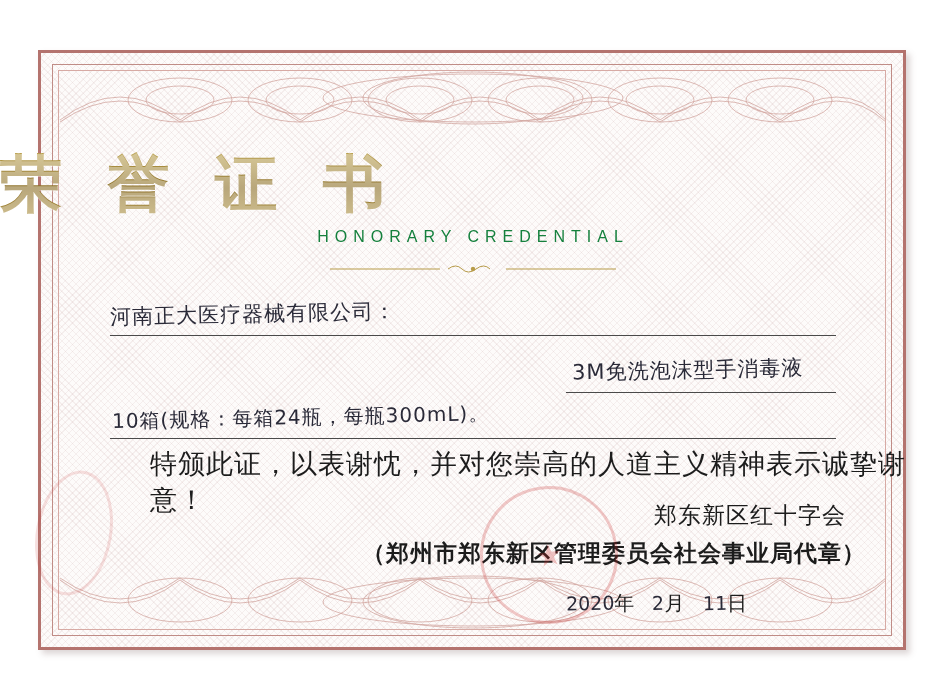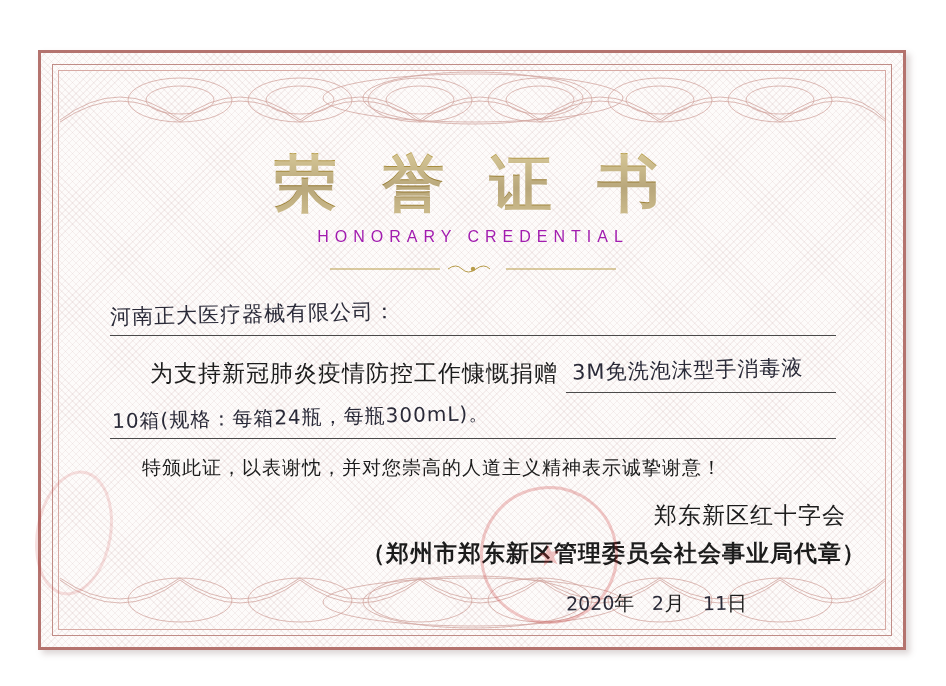--- a/index.html
+++ b/index.html
@@ -78,42 +78,42 @@
   }
   .orn.top { top: 70px; }
   .orn.bottom { top: 574px; transform: scaleY(-1); }
 
   
   .title-zh {
     position: absolute;
     left: 0;
     top: 142px;
     width: 946px;
-    text-align: center;
+    text-align: left;
     font-family: "DejaVu Serif", serif;
     font-size: 62px;
     font-weight: bold;
     letter-spacing: 12px;
     color: #8a7a36;
     background: linear-gradient(180deg, #c9b15e 0%, #8a6d24 55%, #b79b49 100%);
     -webkit-background-clip: text;
     background-clip: text;
     -webkit-text-fill-color: transparent;
     text-shadow: 0 1px 0 rgba(255,255,255,0.4);
   }
   .title-en {
     position: absolute;
     left: 0;
     top: 228px;
     width: 946px;
     text-align: center;
     font-family: "Liberation Sans", sans-serif;
     font-size: 16px;
     letter-spacing: 6px;
-    color: #a21caf;
+    color: #15803d;
   }
   .title-divider {
     position: absolute;
     left: 330px;
     top: 262px;
     width: 286px;
     height: 14px;
     pointer-events: none;
   }
 
@@ -156,25 +156,24 @@
     top: 356px;
     font-size: 21px;
   }
   .para2-hw {
     position: absolute;
     left: 112px;
     top: 404px;
     font-size: 20px;
   }
   .para3 {
-    left: 142px;
+    left: 150px;
     top: 446px;
-    font-size: 19px;
-    letter-spacing: 1px;
-    margin-top: 9px;
+    font-size: 27px;
+    letter-spacing: 1px;
   }
 
   .signer {
     left: 0;
     top: 500px;
     width: 846px;
     text-align: right;
     font-size: 23px;
     letter-spacing: 1px;
   }
@@ -299,21 +298,20 @@
       <path d="M118 7 q 8 -6 14 0 q 6 6 14 0 q 8 -6 14 0"></path>
       <circle cx="143" cy="7" r="2.2" fill="#b79b49" stroke="none"></circle>
     </g>
   </svg>
 
   <div class="line recipient-row">
     <span class="handwritten">河南正大医疗器械有限公司：</span>
   </div>
   <div class="underline" style="left:110px; top:335px; width:726px;"></div>
 
-  <div class="line para1">为支持新冠肺炎疫情防控工作慷慨捐赠</div>
   <div class="handwritten hw-product">3M免洗泡沫型手消毒液</div>
   <div class="underline" style="left:566px; top:392px; width:270px;"></div>
 
   <div class="handwritten para2-hw">10箱(规格：每箱24瓶，每瓶300mL)。</div>
   <div class="underline" style="left:110px; top:438px; width:726px;"></div>
 
   <div class="line para3">特颁此证，以表谢忱，并对您崇高的人道主义精神表示诚挚谢意！</div>
 
   <div class="line signer">郑东新区红十字会</div>
   <div class="line signer-sub">（郑州市郑东新区管理委员会社会事业局代章）</div>

